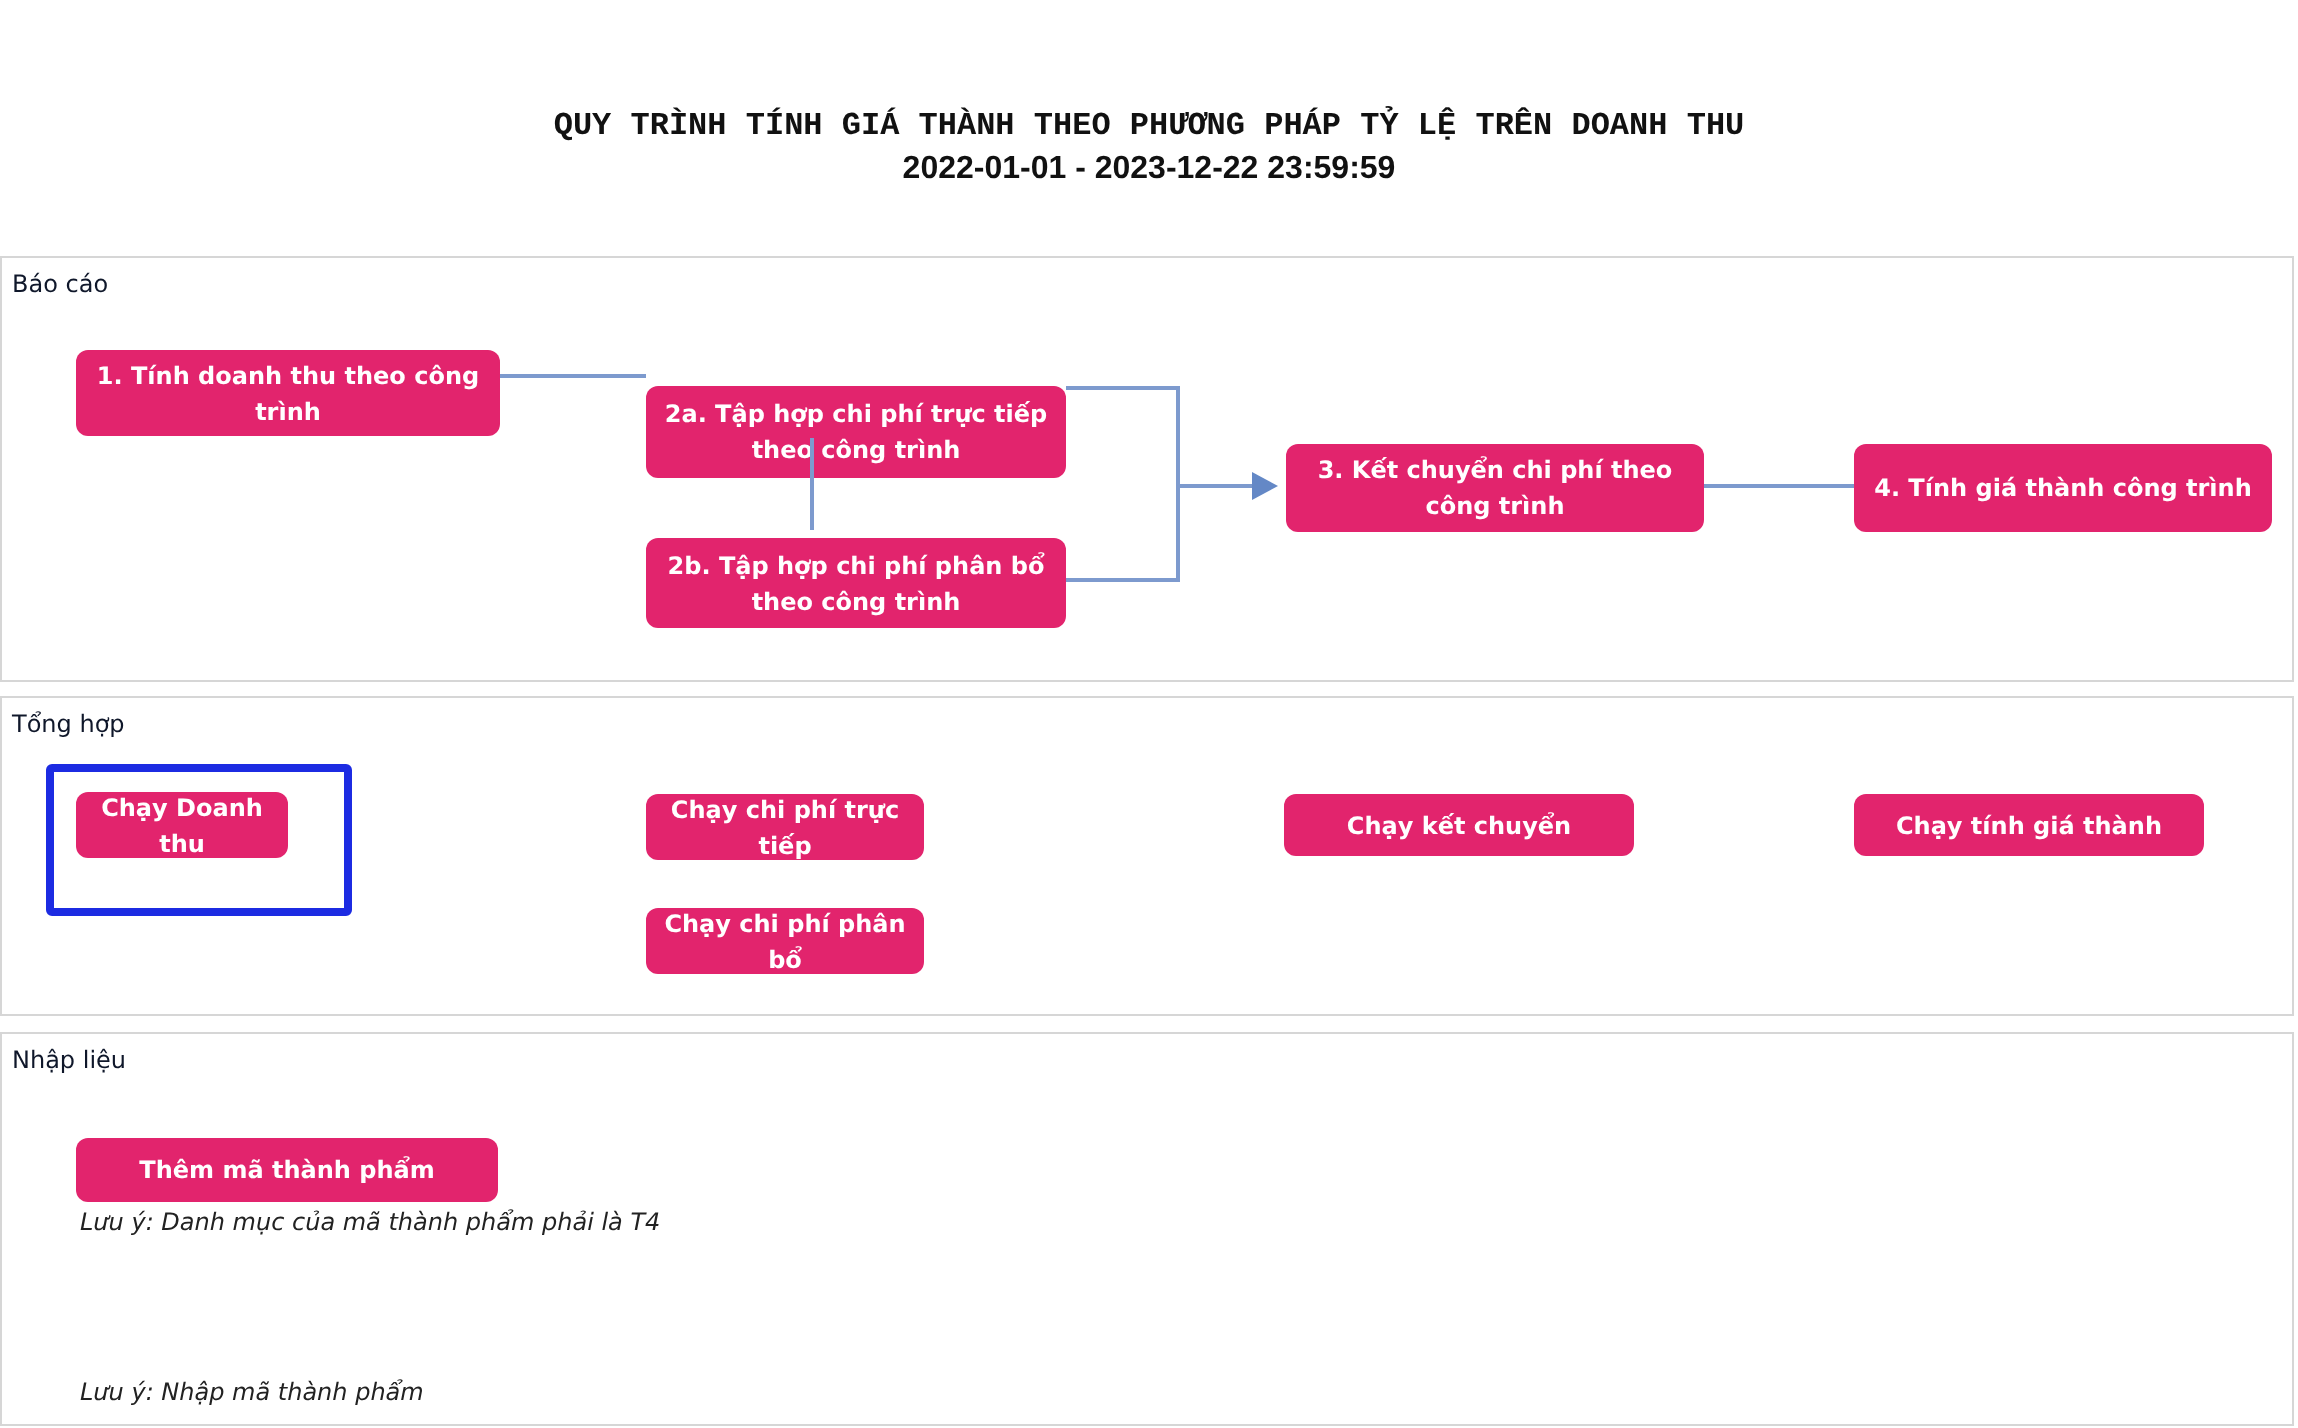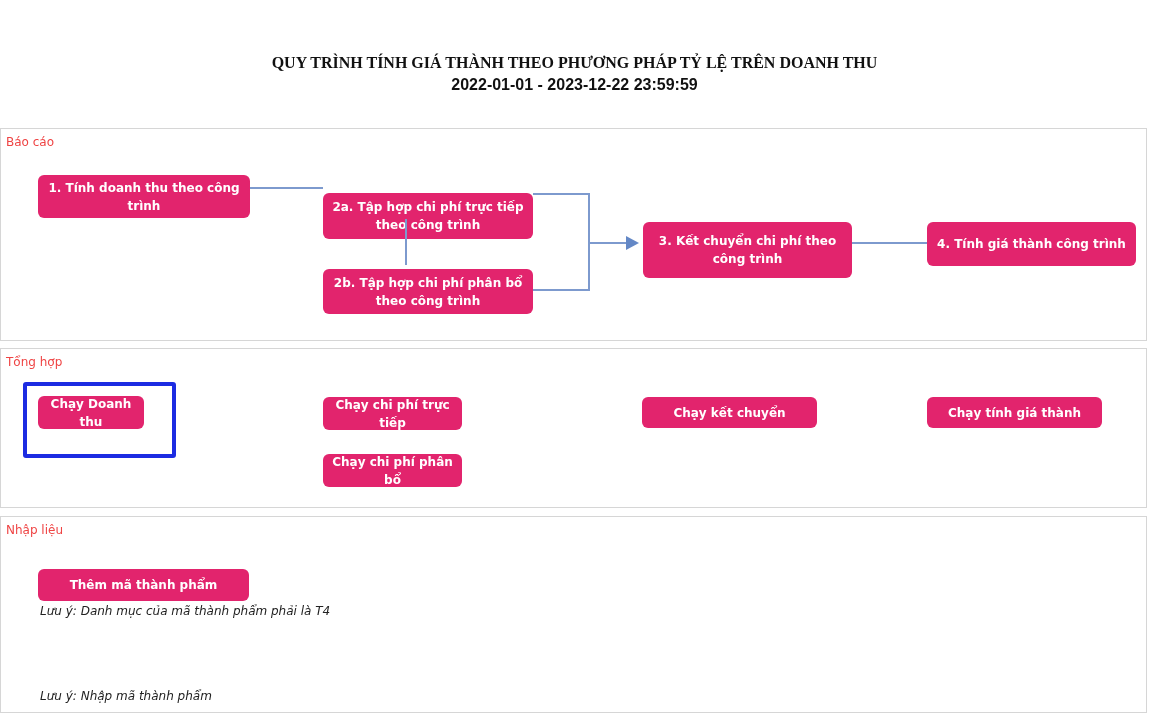--- a/index.html
+++ b/index.html
@@ -2,41 +2,41 @@
 <html><head>
 <meta charset="utf-8">
 <style>
   html,body{margin:0;padding:0;background:#fff;}
   .stage{
     position:relative;width:1149px;height:714px;background:#ffffff;
     font-family:"DejaVu Sans","Liberation Sans",sans-serif;overflow:hidden;
   }
   
   .page-header{position:absolute;left:0;top:52px;width:100%;text-align:center;color:#111;}
-  .page-header .t1{font-size:16px;font-weight:bold;line-height:22px;font-family:Liberation Serif, serif;}
+  .page-header .t1{font-size:16px;font-weight:bold;line-height:22px;font-family:Liberation Mono, monospace;}
   .page-header .t2{font-size:16px;font-weight:bold;line-height:22px;font-family:"Liberation Sans","DejaVu Sans",sans-serif;}
   
   .panel{position:absolute;left:0;width:1147px;border:1px solid #d6d6d6;background:#fff;box-sizing:border-box;}
-  .panel-label{position:absolute;left:5px;top:6px;font-size:12px;color:#ef4444;}
+  .panel-label{position:absolute;left:5px;top:6px;font-size:12px;color:#0f172a;}
   #panel-baocao{top:128px;height:213px;}
   #panel-tonghop{top:348px;height:160px;}
   #panel-nhaplieu{top:516px;height:197px;}
   
   .pinkbox,.pinkbtn{
     position:absolute;background:#e2246d;color:#fff;font-weight:bold;
     border-radius:6px;display:flex;align-items:center;justify-content:center;
     text-align:center;font-size:12px;line-height:18px;box-sizing:border-box;
     padding:2px 8px;
   }
   .pinkbtn{cursor:pointer;border:none;font-family:inherit;}
   
   #box-step1{left:38px;top:175px;width:212px;height:43px;}
   #box-step2a{left:323px;top:173px;width:210px;height:46px;margin-top:20px;}
   #box-step2b{left:323px;top:269px;width:210px;height:45px;}
-  #box-step3{left:643px;top:222px;width:209px;height:56px;}
+  #box-step3{left:643px;top:222px;width:209px;height:44px;}
   #box-step4{left:927px;top:222px;width:209px;height:44px;}
   
   .conn{position:absolute;background:#7d9ace;}
   #c1{left:250px;top:187px;width:73px;height:2px;}
   #c2{left:405px;top:219px;width:2px;height:46px;}
   #c3a{left:533px;top:193px;width:57px;height:2px;}
   #c3v{left:588px;top:193px;width:2px;height:98px;}
   #c4a{left:533px;top:289px;width:57px;height:2px;}
   #c5{left:588px;top:242px;width:40px;height:2px;}
   #c6{left:852px;top:242px;width:75px;height:2px;}

